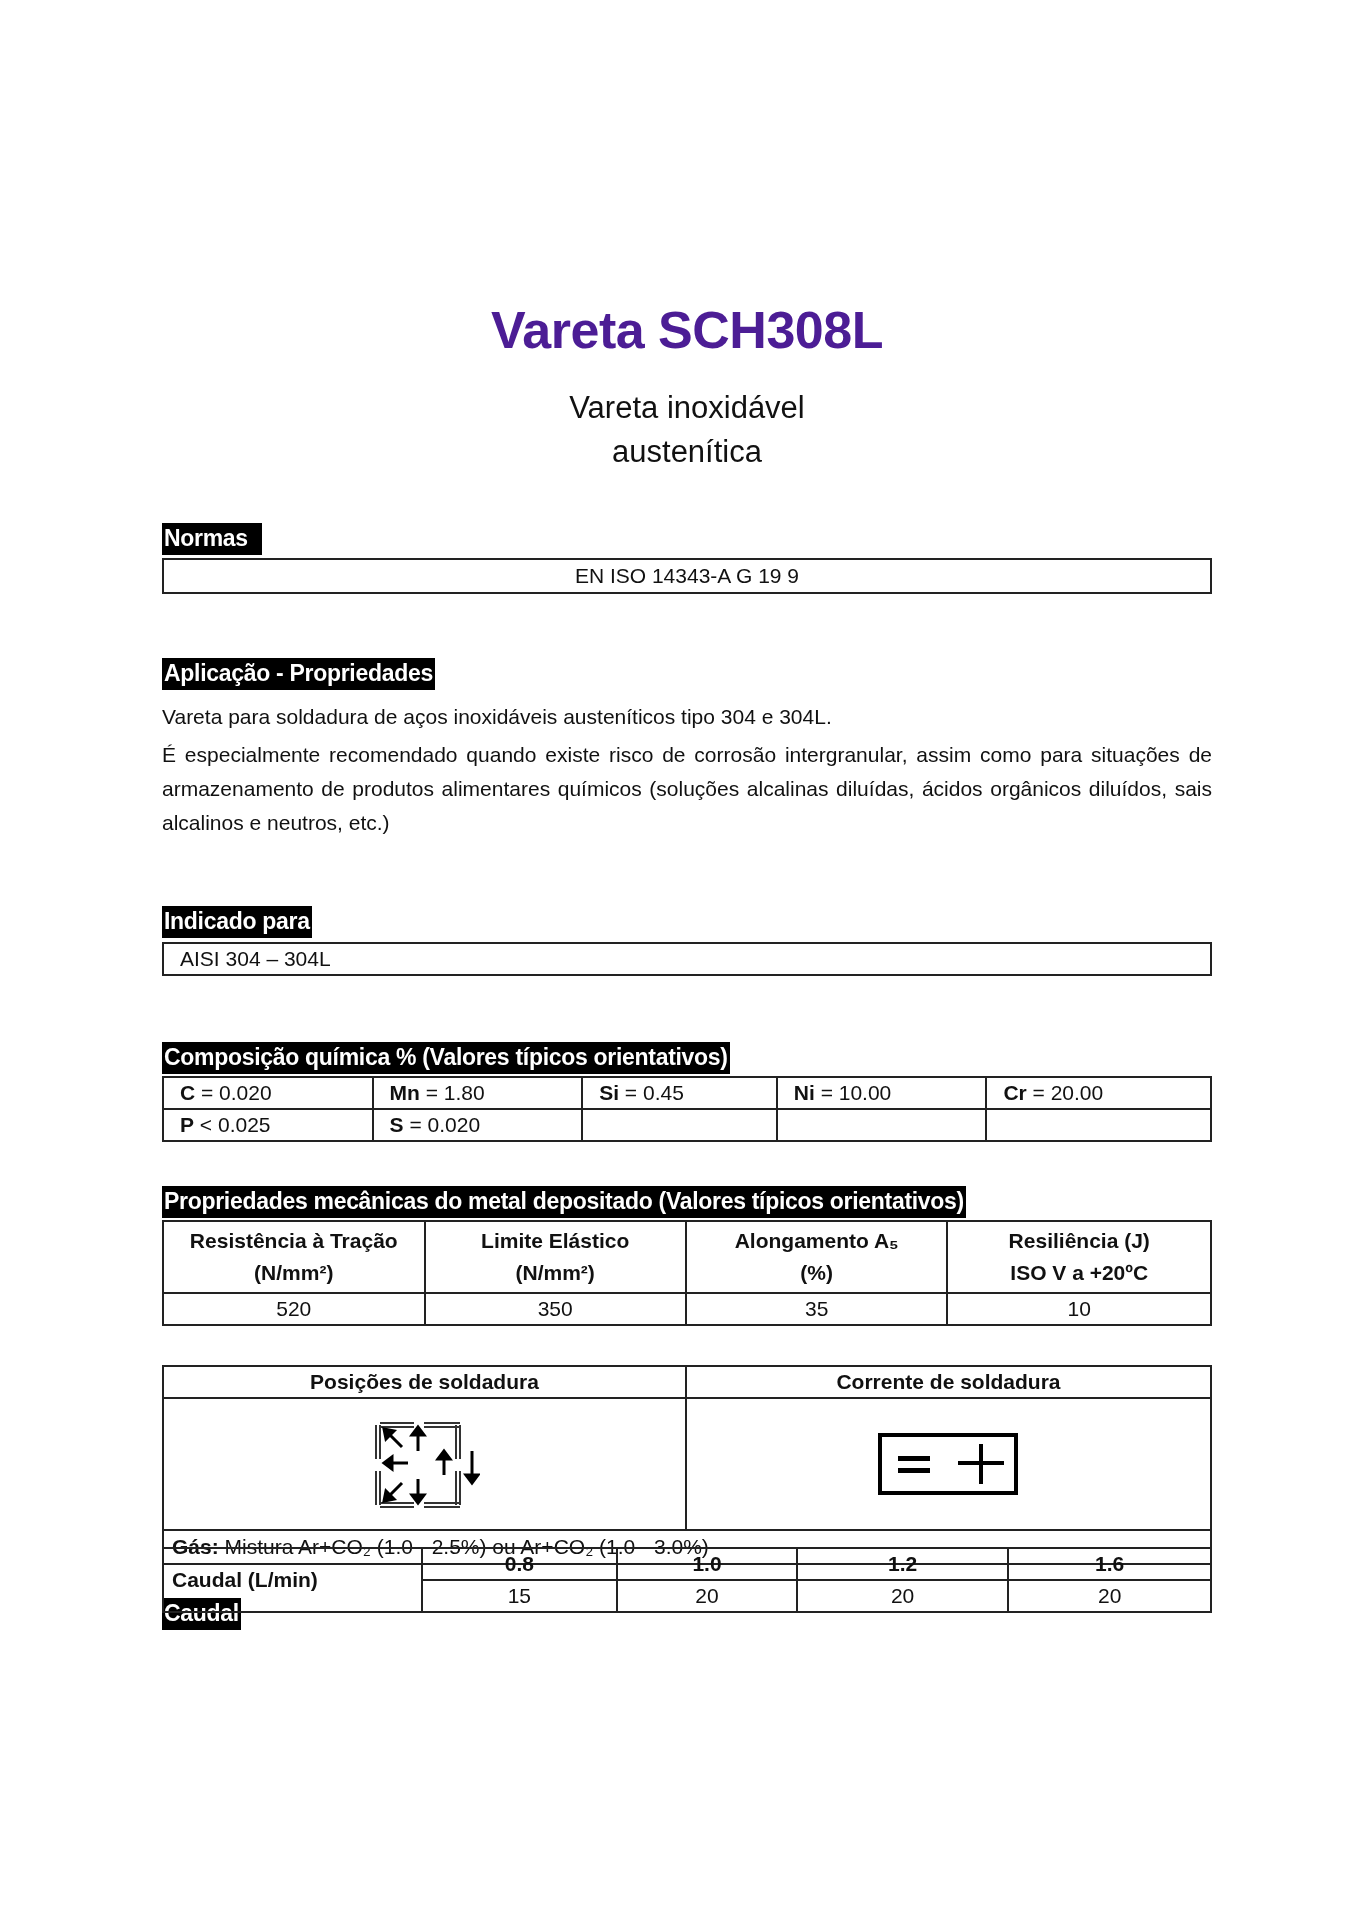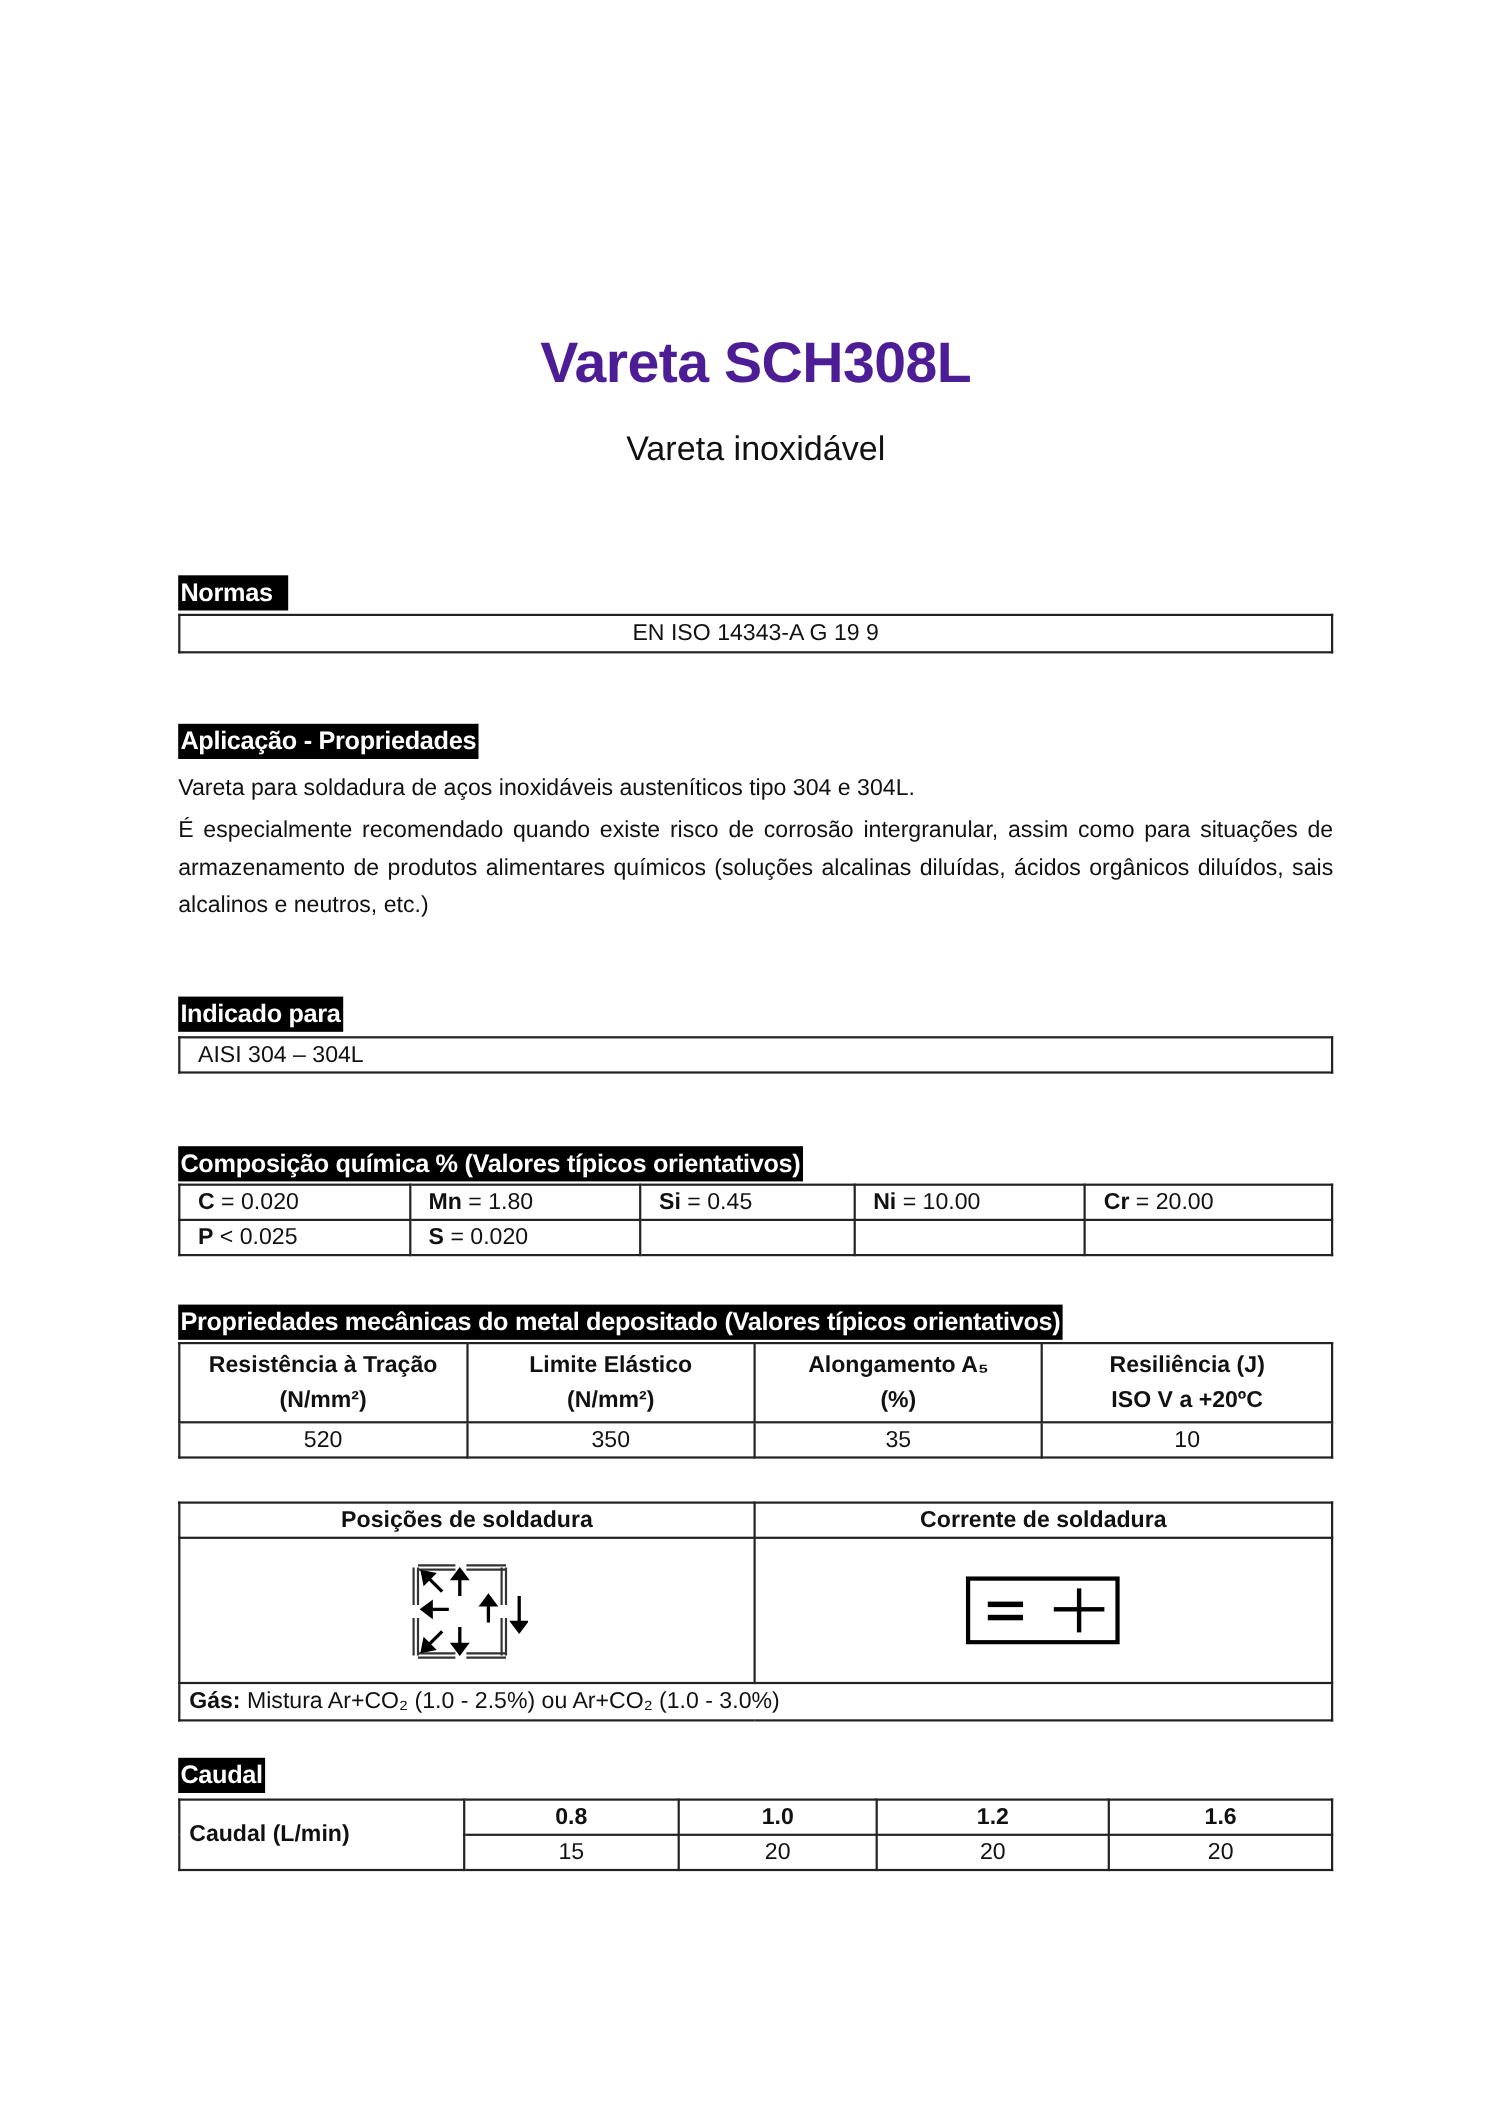--- a/index.html
+++ b/index.html
@@ -32,20 +32,21 @@
   .icon-box { display: flex; justify-content: center; align-items: center; height: 130px; }
 </style>
 </head>
 <body>
 
 <div class="page">
 
   <div class="title">Vareta SCH308L</div>
   <div class="subtitle">
     <div>Vareta inoxidável</div>
+    <div>austenítica</div>
   </div>
 
   <div class="section-label" style="top:523px; padding-right:14px;">Normas</div>
   <table class="center" style="top:558px;">
     <tbody>
     <tr>
           <td style="padding:2px 10px;">EN ISO 14343-A G 19 9</td>
         </tr>
   </tbody>
     </table>
@@ -183,21 +184,21 @@
         </div>
       </td>
     </tr>
     <tr>
       <td colspan="2" style="padding:2px 8px;"><span class="b">Gás:</span><span> Mistura Ar+CO₂ (1.0 - 2.5%) ou Ar+CO₂ (1.0 - 3.0%)</span></td>
     </tr>
   </tbody>
     </table>
 
   <div class="section-label" style="top:1598px;">Caudal</div>
-  <table style="top:1635px;">
+  <table style="top:1547px;">
     <colgroup>
         <col style="width:259px">
         <col style="width:196px">
         <col style="width:180px">
         <col style="width:212px">
         <col style="width:203px">
       </colgroup>
     <tbody>
         <tr>
       <td rowspan="2" class="b" style="padding:1px 8px;">Caudal (L/min)</td>

